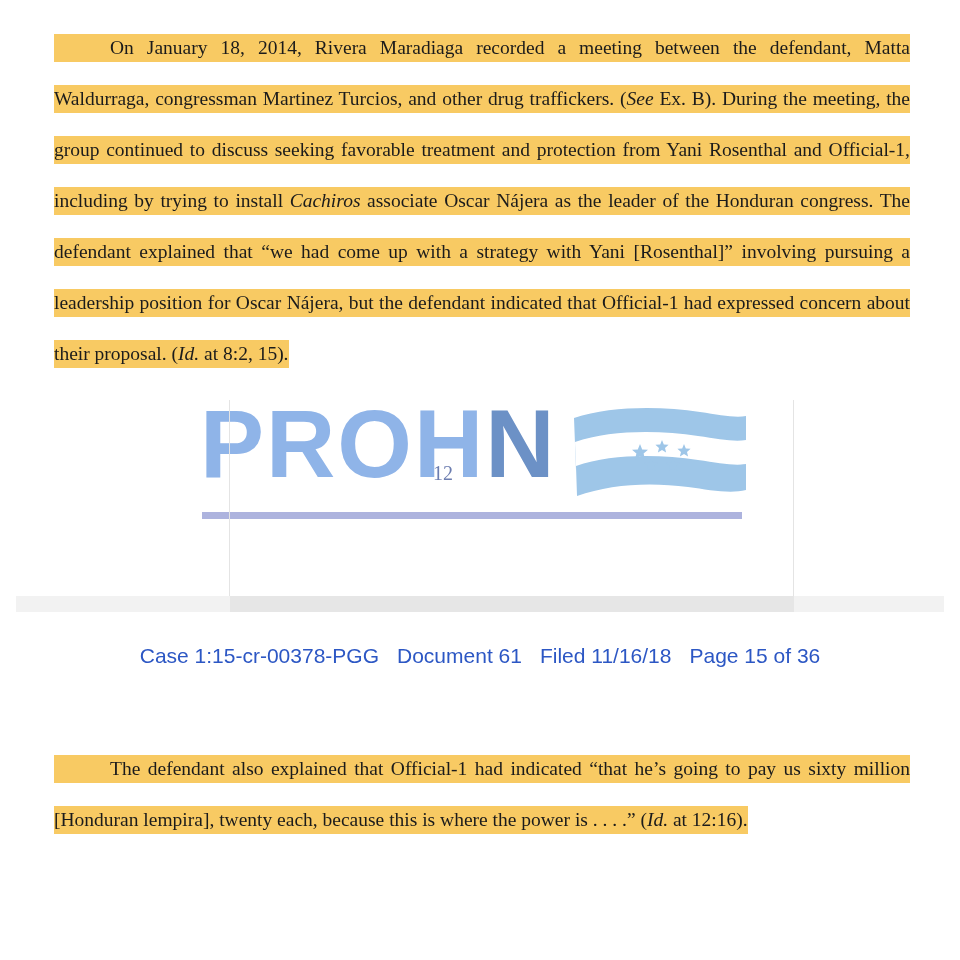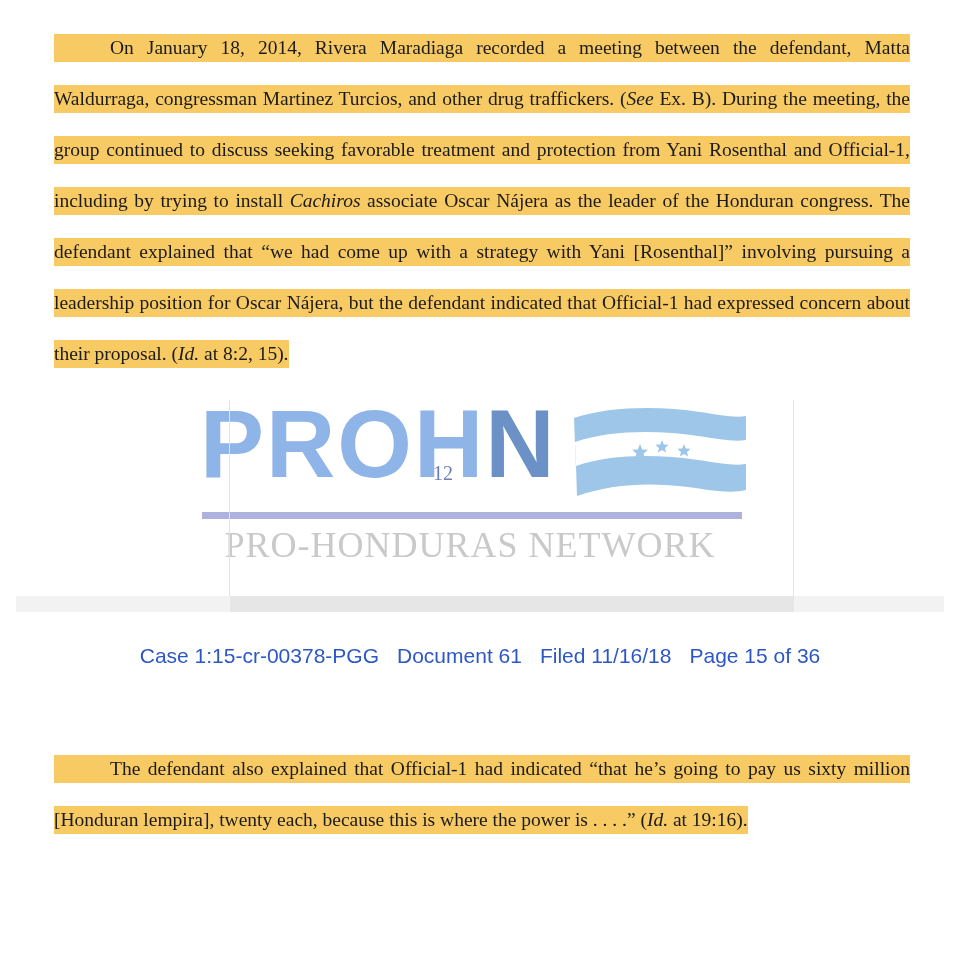--- a/index.html
+++ b/index.html
@@ -185,37 +185,36 @@
           <polygon points="70,40 72.2,45.4 78,45.8 73.6,49.6 75,55.2 70,52 65,55.2 66.4,49.6 62,45.8 67.8,45.4"></polygon>
           <polygon points="92,36 93.8,40.4 98.6,40.8 95,43.9 96.1,48.5 92,45.9 87.9,48.5 89,43.9 85.4,40.8 90.2,40.4"></polygon>
           <polygon points="114,40 115.8,44.4 120.6,44.8 117,47.9 118.1,52.5 114,49.9 109.9,52.5 111,47.9 107.4,44.8 112.2,44.4"></polygon>
           <polygon points="81,54 82.8,58.4 87.6,58.8 84,61.9 85.1,66.5 81,63.9 76.9,66.5 78,61.9 74.4,58.8 79.2,58.4"></polygon>
           <polygon points="103,54 104.8,58.4 109.6,58.8 106,61.9 107.1,66.5 103,63.9 98.9,66.5 100,61.9 96.4,58.8 101.2,58.4"></polygon>
         </g>
       </svg>
 
       <div class="wm-pagenum">12</div>
       <div class="wm-bar"></div>
-      <div class="wm-sub">PRO-HONDURAS NETWORK</div>
     </div>
   </div>
 
   <div class="v-line l"></div>
   <div class="v-line r"></div>
 
   <div class="seam">
     <div class="white-l"></div>
     <div class="seam-gap-l"></div>
     <div class="seam-gap-r"></div>
     <div class="white-r"></div>
   </div>
 
   <div class="ecf-header">
     <span>Case 1:15-cr-00378-PGG</span><span>Document 61</span><span>Filed 11/16/18</span><span>Page 15 of 36</span>
   </div>
 
   <div class="doc-block bottom">
     <p class="para">
-      <span class="hl"><span class="indent"></span><span>The defendant also explained that Official-1 had indicated “that he’s going to pay us sixty million [Honduran lempira], twenty each, because this is where the power is . . . .”  (</span><span class="ital">Id.</span><span> at 19:16).</span></span>
+      <span class="hl"><span class="indent"></span><span>The defendant also explained that Official-1 had indicated “that he’s going to pay us sixty million [Honduran lempira], twenty each, because this is where the power is . . . .”  (</span><span class="ital">Id.</span><span> at 12:16).</span></span>
     </p>
   </div>
 
 </div>
 
 </body></html>

